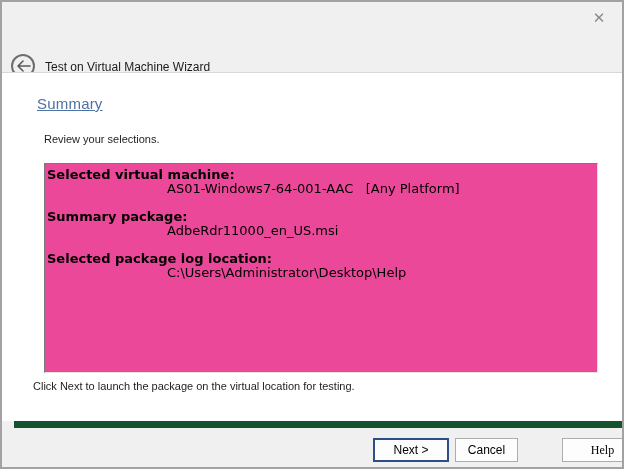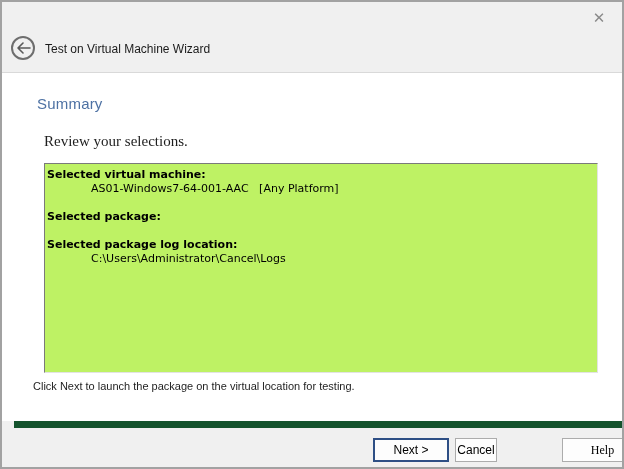--- a/index.html
+++ b/index.html
@@ -8,61 +8,61 @@
     position:relative;width:624px;height:469px;box-sizing:border-box;
     background:#f0f0f0;border:2px solid #a2a2a2;overflow:hidden;
   }
   
   .close-x{
     position:absolute;top:5px;right:12px;width:22px;height:22px;
     color:#8a8a8a;font-size:15px;line-height:22px;text-align:center;cursor:pointer;
     font-family:"DejaVu Sans",sans-serif;
   }
   
-  .header{position:absolute;left:0;top:28px;width:100%;height:43px;}
+  .header{position:absolute;left:0;top:46px;width:100%;height:43px;}
   .back-btn{
     position:absolute;left:9px;top:6px;width:24px;height:24px;border-radius:50%;
     border:2px solid #6e6e6e;background:transparent;cursor:pointer;
     display:flex;align-items:center;justify-content:center;padding:0;
   }
   .win-title{
     position:absolute;left:43px;top:0;height:38px;display:flex;align-items:center;
     font-size:12px;color:#1b1b1b;
   }
   .header-sep{position:absolute;left:0;top:70px;width:100%;height:1px;background:#d9d9d9;}
   
   .content{position:absolute;left:0;top:71px;width:100%;height:348px;background:#ffffff;}
   .page-heading{
-    position:absolute;left:35px;top:22px;font-size:15px;color:#4d71a3;letter-spacing:0.2px;
+    position:absolute;left:35px;top:22px;font-size:15px;color:#4d71a3;letter-spacing:0.2px;text-decoration:underline;
   }
-  .review-line{position:absolute;left:42px;top:60px;font-size:15px;color:#1e1e1e;font-family:Liberation Serif, serif;}
+  .review-line{position:absolute;left:42px;top:60px;font-size:11px;color:#1e1e1e;}
   .summary-box{
     position:absolute;left:42px;top:90px;width:554px;height:210px;box-sizing:border-box;
-    background:#bef264;
+    background:#ec4899;
     border-top:1px solid #7a7a7a;border-left:1px solid #7a7a7a;
     border-right:1px solid #e3e3e3;border-bottom:1px solid #e3e3e3;
     padding:4px 2px 0 2px;overflow:hidden;
-    font-family:"DejaVu Sans",sans-serif;font-size:11px;color:#000;
+    font-family:"DejaVu Sans",sans-serif;font-size:13px;color:#000;
   }
   .summary-entry{margin-bottom:14px;}
   .summary-entry .lbl{font-weight:bold;line-height:14px;}
-  .summary-entry .val{margin-left:44px;line-height:14px;white-space:pre;}
+  .summary-entry .val{margin-left:120px;line-height:14px;white-space:pre;}
   .next-note{position:absolute;left:31px;top:307px;font-size:11px;color:#1e1e1e;}
   
   .bottom-bar{
     position:absolute;left:0;top:419px;width:100%;height:48px;
     background:#f0f0f0;border-top:7px solid #14532d;margin-left:12px;
   }
   .btn{
     position:absolute;top:10px;height:24px;box-sizing:border-box;
     background:#fdfdfd;border:1px solid #acacac;font-size:12px;color:#000;
     font-family:"Liberation Sans",sans-serif;cursor:pointer;padding:0;
   }
   .btn-next{left:359px;width:76px;border:2px solid #2e4f85;}
-  .btn-cancel{left:441px;width:42px;}
+  .btn-cancel{left:441px;width:63px;}
   .btn-help{left:548px;width:81px;font-family:Liberation Serif, serif;}
 </style>
 </head>
 <body>
 
 <div class="dialog">
 
   <div class="close-x">✕</div>
 
   <div class="header">
@@ -81,25 +81,26 @@
   <div class="content">
     <div class="page-heading">Summary</div>
     <div class="review-line">Review your selections.</div>
 
     <div class="summary-box">
       <div class="summary-entry">
         <div class="lbl">Selected virtual machine:</div>
         <div class="val">AS01-Windows7-64-001-AAC   [Any Platform]</div>
       </div>
       <div class="summary-entry">
-        <div class="lbl">Selected package:</div>
+        <div class="lbl">Summary package:</div>
+        <div class="val">AdbeRdr11000_en_US.msi</div>
       </div>
       <div class="summary-entry">
         <div class="lbl">Selected package log location:</div>
-        <div class="val">C:\Users\Administrator\Cancel\Logs</div>
+        <div class="val">C:\Users\Administrator\Desktop\Help</div>
       </div>
     </div>
 
     <div class="next-note">Click Next to launch the package on the virtual location for testing.</div>
   </div>
 
   <div class="bottom-bar">
     <button class="btn btn-next">Next &gt;</button>
     <button class="btn btn-cancel">Cancel</button>
     <button class="btn btn-help">Help</button>

